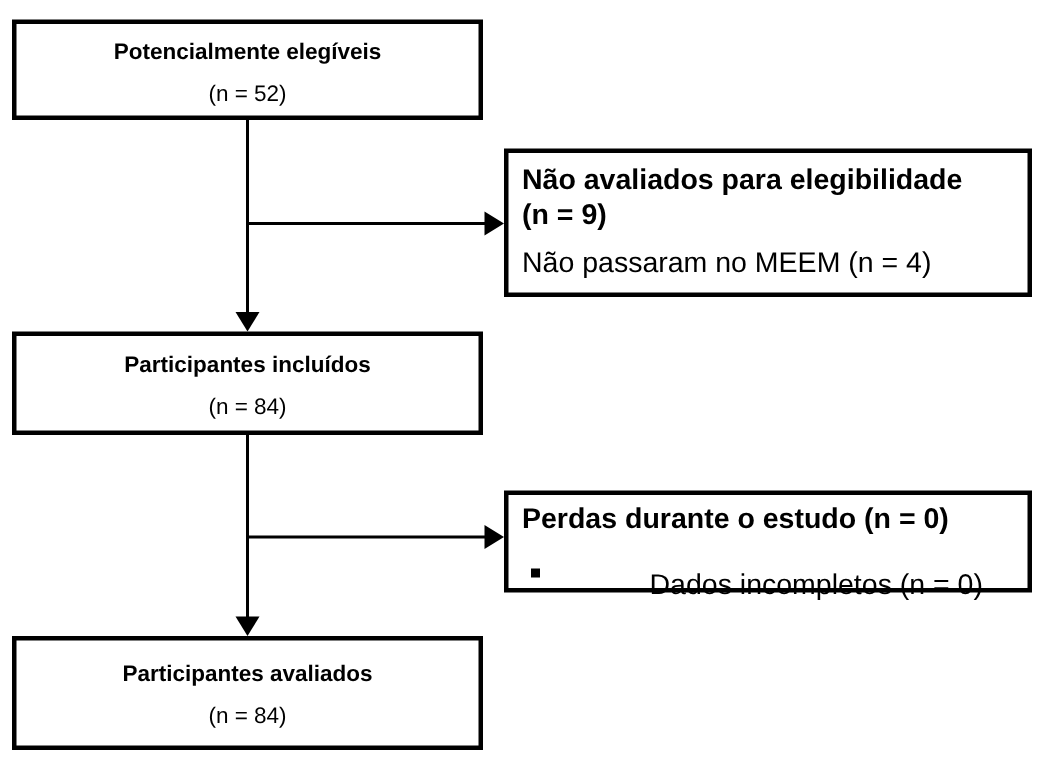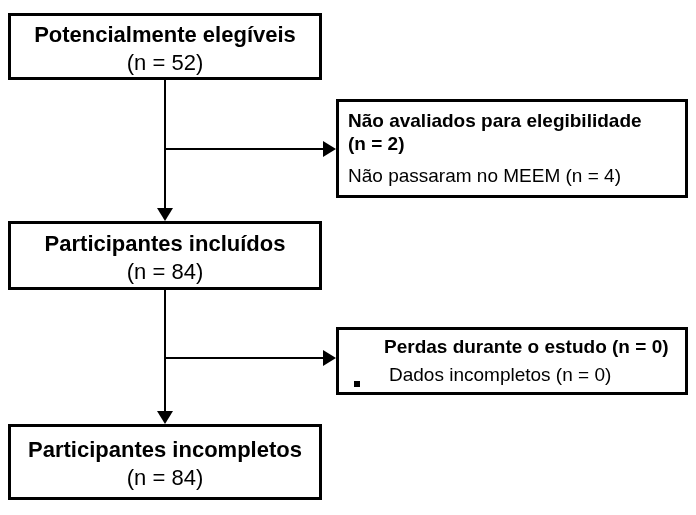--- a/index.html
+++ b/index.html
@@ -19,21 +19,21 @@
   .box {
     position: absolute;
     box-sizing: border-box;
     border: 3px solid #000000;
     background: #ffffff;
   }
   .main-box {
     left: 8px;
     width: 314px;
     text-align: center;
-    font-size: 22px;
+    font-size: 15px;
   }
   .main-box .title {
     font-weight: bold;
     line-height: 28px;
   }
   .main-box .count {
     line-height: 28px;
   }
   .box-1 { top: 13px;  height: 67px; padding-top: 5px; }
   .box-2 { top: 221px; height: 69px; padding-top: 6px; text-align: center; }
@@ -45,27 +45,28 @@
     font-size: 19px;
     padding: 5px 9px 0 9px;
   }
   .side-box .title {
     font-weight: bold;
     line-height: 23px;
   }
   .side-box-1 { top: 99px;  height: 99px; padding-top: 7px; }
   .side-box-1 .detail { margin-top: 9px; line-height: 24px; }
   .side-box-2 { top: 327px; height: 68px; }
-  .side-box-2 .title { line-height: 24px; margin-left: 36px; }
+  .side-box-2 .title { line-height: 24px; }
 
   .bullet-row {
     display: flex;
-    align-items: flex-end;
-    margin-top: 4px;
+    align-items: flex-start;
+    margin-top: 20px;
     line-height: 24px;
+    gap: 44px;
   }
   .square-bullet {
     width: 6px;
     height: 6px;
     background: #000000;
     margin-left: 6px;
     margin-right: 29px;
     flex: 0 0 auto;
   }
 
@@ -114,28 +115,28 @@
     <div class="title">Potencialmente elegíveis</div>
     <div class="count">(n = 52)</div>
   </div>
 
   <div class="box main-box box-2">
     <div class="title">Participantes incluídos</div>
     <div class="count">(n = 84)</div>
   </div>
 
   <div class="box main-box box-3">
-    <div class="title">Participantes incompletos</div>
+    <div class="title">Participantes avaliados</div>
     <div class="count">(n = 84)</div>
   </div>
 
   <div class="box side-box side-box-1">
     <div class="title">
       <span style="display:block;">Não avaliados para elegibilidade</span>
-      <span style="display:block;">(n = 2)</span>
+      <span style="display:block;">(n = 9)</span>
     </div>
     <div class="detail">Não passaram no MEEM (n = 4)</div>
   </div>
 
   <div class="box side-box side-box-2">
     <div class="title">Perdas durante o estudo (n = 0)</div>
     <div class="bullet-row">
       <span class="square-bullet"></span>
       <span>Dados incompletos (n = 0)</span>
     </div>

